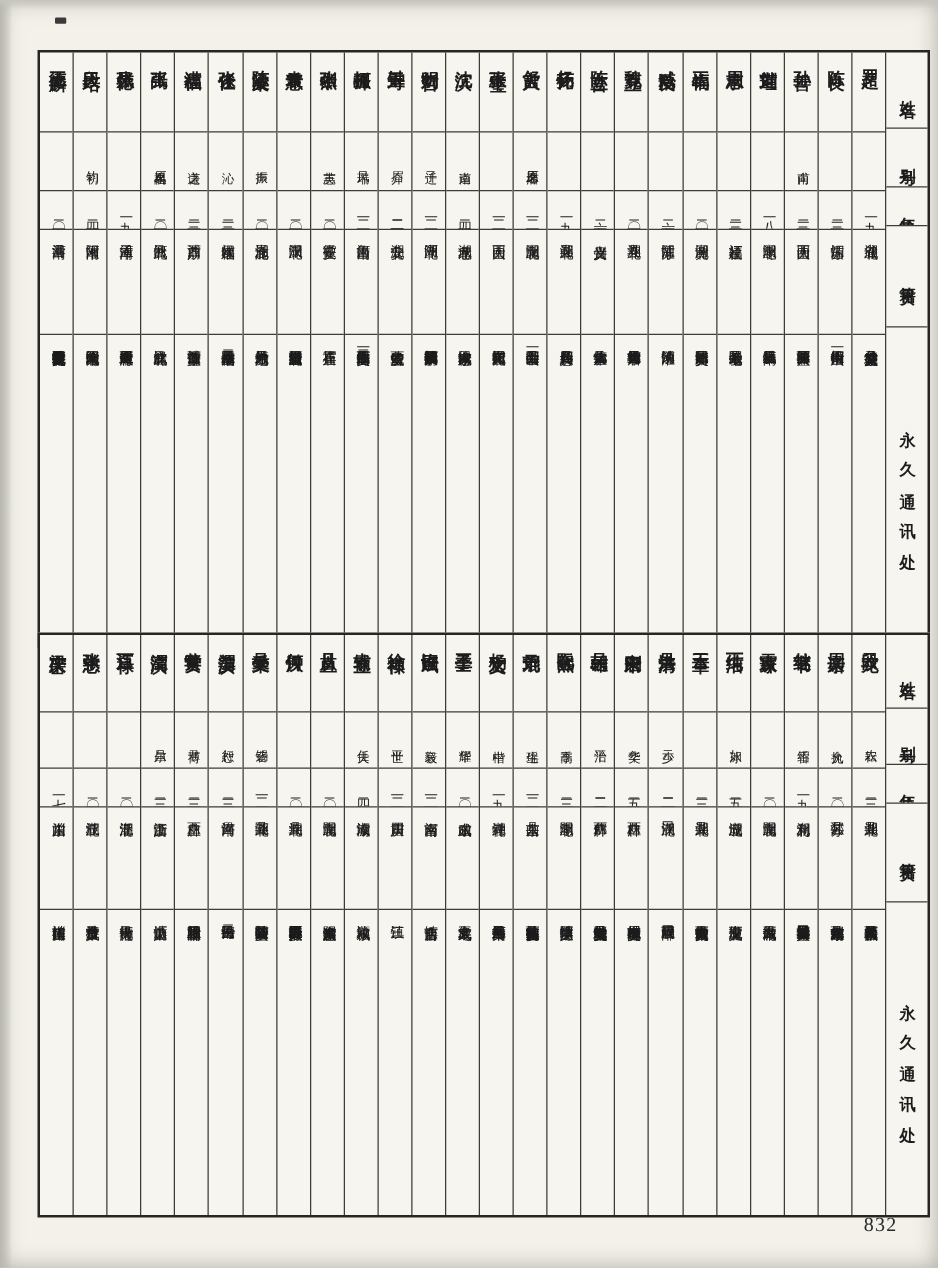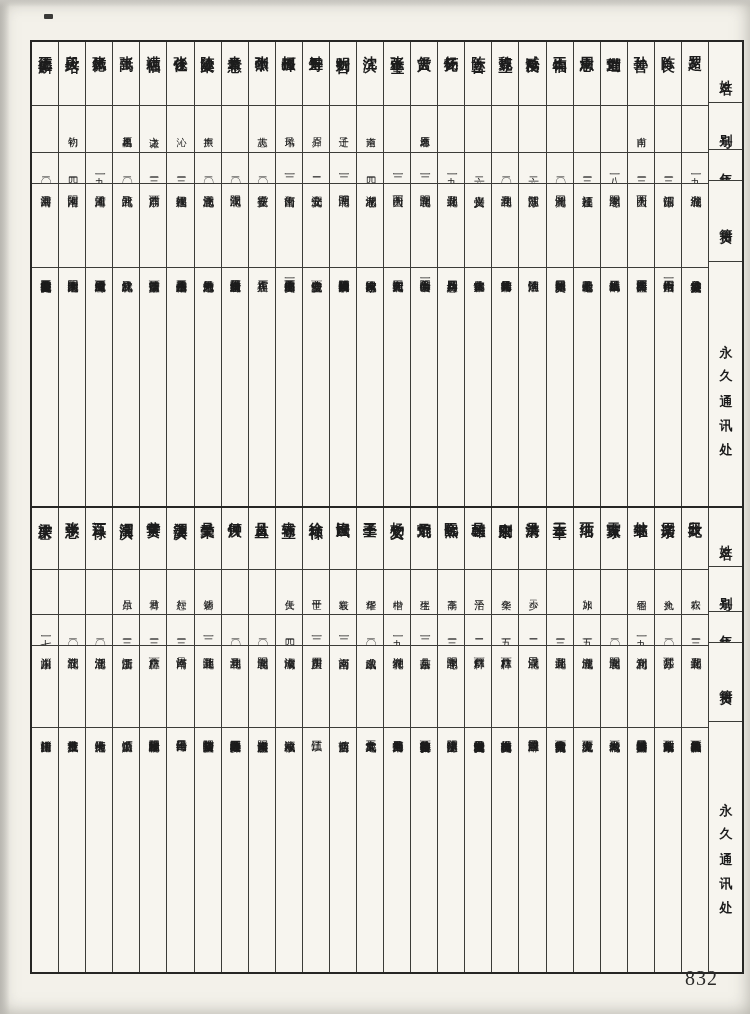--- a/index.html
+++ b/index.html
@@ -40,21 +40,21 @@
   .cell.address{height:240px;font-size:11px;padding-top:4px;letter-spacing:0;}
 
   #table-bottom .cell.name{height:58px;}
   #table-bottom .cell.alias{height:44px;}
   #table-bottom .cell.native{height:78px;}
   #table-bottom .cell.address{height:236px;}
 
   .header-col .cell{font-weight:bold;font-size:13px;justify-content:center;letter-spacing:2px;padding:0;}
   .header-col .cell.address{letter-spacing:1.9em;padding-top:14px;}
 
-  .page-number{position:absolute;right:32px;bottom:24px;font-size:20px;color:#2a2a28;letter-spacing:1px;}
+  .page-number{position:absolute;right:32px;bottom:24px;font-size:16px;color:#2a2a28;letter-spacing:1px;}
 </style>
 </head>
 <body>
 
 <div class="scan-edge"></div>
 <div class="scan-edge-top"></div>
 <div class="speck"></div>
 
 <div id="table-top" class="dir-table">
   <div class="col header-col">

